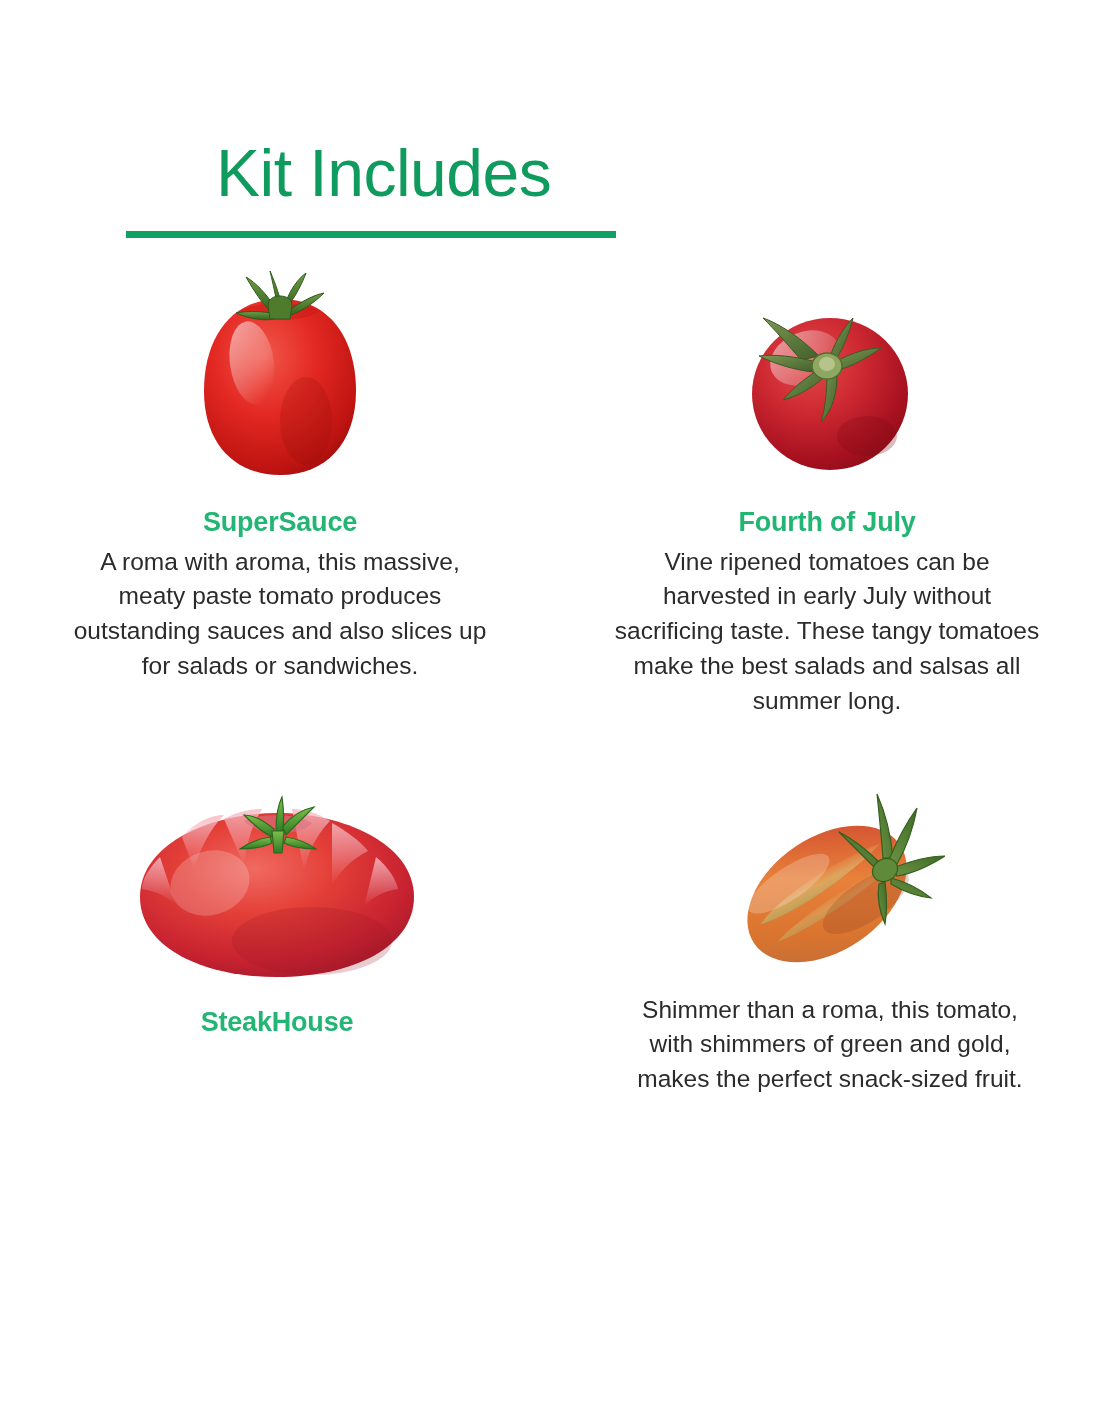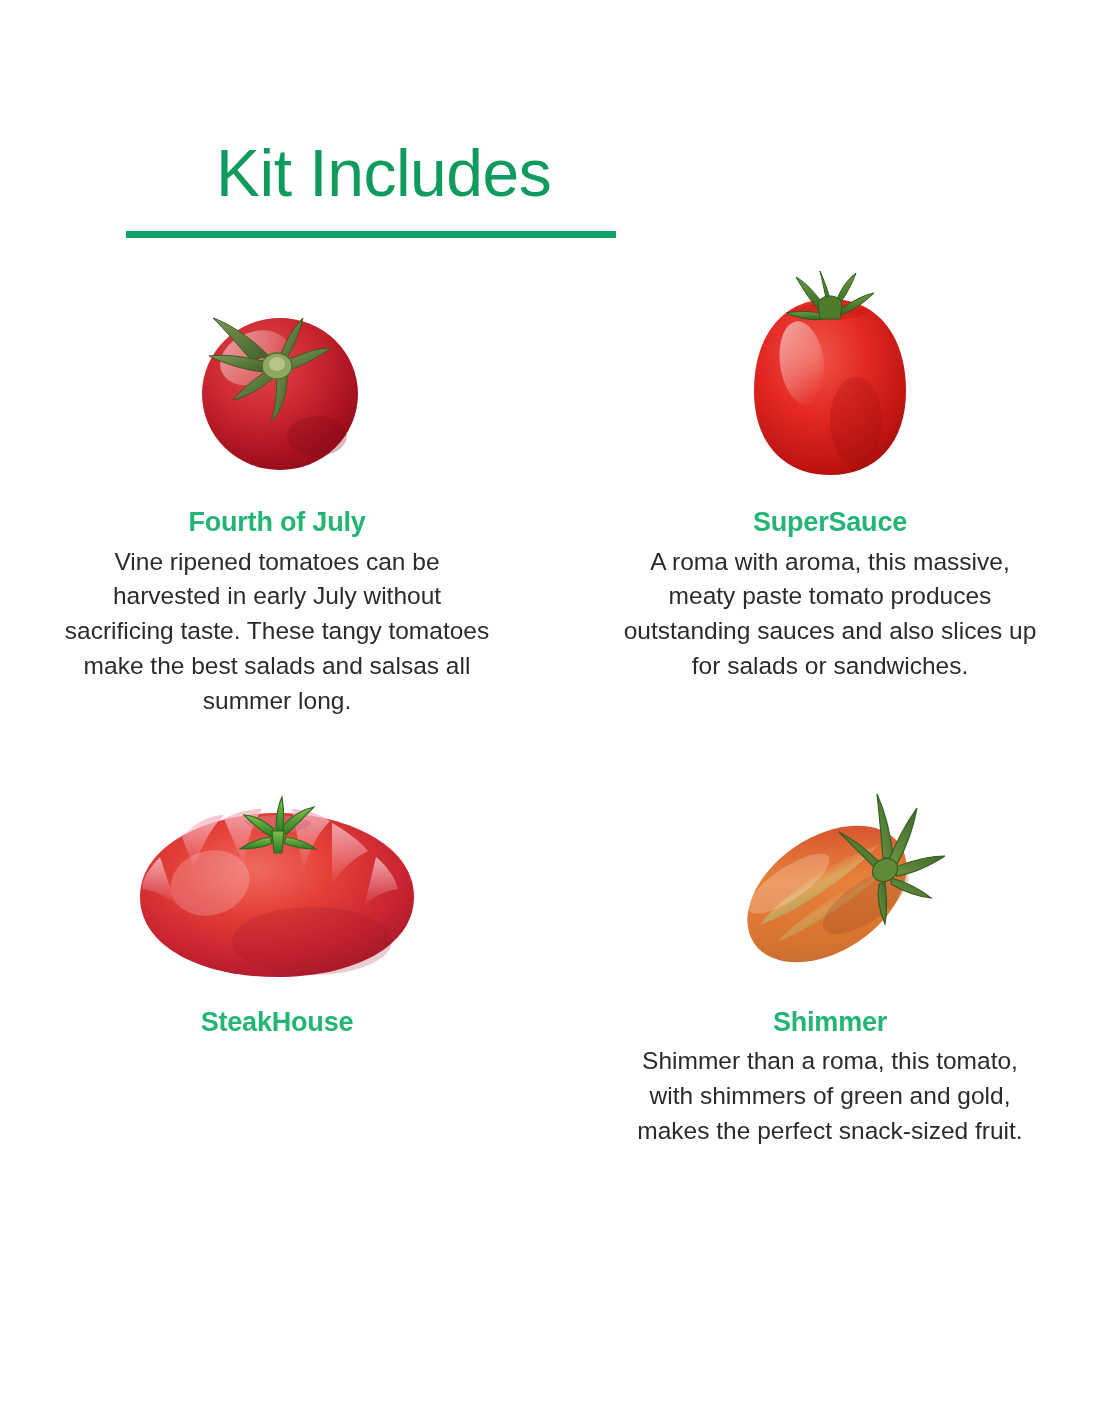--- a/index.html
+++ b/index.html
@@ -93,58 +93,20 @@
 </style>
 </head>
 <body>
 
 <div id="header">
   <div id="page-title">Kit Includes</div>
   <div id="title-rule"></div>
 </div>
 
 <div id="variety-grid">
-
-  <div class="variety-card col-left">
-    <div class="variety-art">
-      <svg width="200" height="200" viewBox="0 0 200 200" aria-hidden="true">
-        <defs>
-          <radialGradient id="fojBody" cx="38%" cy="30%" r="78%">
-            <stop offset="0%" stop-color="#E04B4A"></stop>
-            <stop offset="40%" stop-color="#CF2A33"></stop>
-            <stop offset="80%" stop-color="#A8111F"></stop>
-            <stop offset="100%" stop-color="#8A0C18"></stop>
-          </radialGradient>
-          <linearGradient id="fojShine" x1="0" y1="0" x2="1" y2="1">
-            <stop offset="0%" stop-color="#ffffff" stop-opacity="0.55"></stop>
-            <stop offset="100%" stop-color="#ffffff" stop-opacity="0"></stop>
-          </linearGradient>
-          <linearGradient id="fojLeaf" x1="0" y1="0" x2="1" y2="1">
-            <stop offset="0%" stop-color="#7C9653"></stop>
-            <stop offset="100%" stop-color="#41602A"></stop>
-          </linearGradient>
-        </defs>
-        <ellipse cx="103" cy="108" rx="78" ry="76" fill="url(#fojBody)"></ellipse>
-        <ellipse cx="78" cy="72" rx="36" ry="26" fill="url(#fojShine)" transform="rotate(-22 78 72)"></ellipse>
-        <ellipse cx="140" cy="150" rx="30" ry="20" fill="#7E0B16" opacity="0.28"></ellipse>
-        <g fill="url(#fojLeaf)" stroke="#3C5A26" stroke-width="1">
-          <path d="M92 70 C70 48 48 36 36 32 C48 44 62 60 74 74 Z"></path>
-          <path d="M90 76 C66 70 46 68 32 70 C48 78 68 84 86 86 Z"></path>
-          <path d="M94 82 C78 92 64 104 56 114 C72 110 88 100 98 90 Z"></path>
-          <path d="M100 86 C100 106 98 124 94 136 C106 124 110 106 110 90 Z"></path>
-          <path d="M108 76 C126 66 142 62 154 62 C140 72 122 82 110 84 Z"></path>
-          <path d="M104 68 C110 52 118 40 126 32 C122 48 116 62 110 72 Z"></path>
-        </g>
-        <ellipse cx="100" cy="80" rx="15" ry="13" fill="#8FA861" stroke="#51702F" stroke-width="1.5"></ellipse>
-        <ellipse cx="100" cy="78" rx="8" ry="7" fill="#B6C48C"></ellipse>
-      </svg>
-    </div>
-    <div class="variety-name">Fourth of July</div>
-    <div class="variety-desc">Vine ripened tomatoes can be harvested in early July without sacrificing taste. These tangy tomatoes make the best salads and salsas all summer long.</div>
-  </div>
 
   <div class="variety-card col-right">
     <div class="variety-art">
       <svg width="200" height="215" viewBox="0 0 200 215" aria-hidden="true">
         <defs>
           <radialGradient id="ssBody" cx="40%" cy="32%" r="76%">
             <stop offset="0%" stop-color="#F0564A"></stop>
             <stop offset="45%" stop-color="#E32822"></stop>
             <stop offset="85%" stop-color="#BE1411"></stop>
             <stop offset="100%" stop-color="#9C0E0C"></stop>
@@ -170,20 +132,58 @@
           <path d="M108 40 C122 30 134 24 144 22 C132 34 118 42 110 44 Z"></path>
           <path d="M92 42 C78 40 66 40 56 42 C70 48 84 50 94 48 Z"></path>
         </g>
         <path d="M88 34 C88 22 112 22 112 34 L110 48 L90 48 Z" fill="#4E7C2C" stroke="#2E5A1C" stroke-width="1"></path>
       </svg>
     </div>
     <div class="variety-name">SuperSauce</div>
     <div class="variety-desc">A roma with aroma, this massive, meaty paste tomato produces outstanding sauces and also slices up for salads or sandwiches.</div>
   </div>
 
+  <div class="variety-card col-left">
+    <div class="variety-art">
+      <svg width="200" height="200" viewBox="0 0 200 200" aria-hidden="true">
+        <defs>
+          <radialGradient id="fojBody" cx="38%" cy="30%" r="78%">
+            <stop offset="0%" stop-color="#E04B4A"></stop>
+            <stop offset="40%" stop-color="#CF2A33"></stop>
+            <stop offset="80%" stop-color="#A8111F"></stop>
+            <stop offset="100%" stop-color="#8A0C18"></stop>
+          </radialGradient>
+          <linearGradient id="fojShine" x1="0" y1="0" x2="1" y2="1">
+            <stop offset="0%" stop-color="#ffffff" stop-opacity="0.55"></stop>
+            <stop offset="100%" stop-color="#ffffff" stop-opacity="0"></stop>
+          </linearGradient>
+          <linearGradient id="fojLeaf" x1="0" y1="0" x2="1" y2="1">
+            <stop offset="0%" stop-color="#7C9653"></stop>
+            <stop offset="100%" stop-color="#41602A"></stop>
+          </linearGradient>
+        </defs>
+        <ellipse cx="103" cy="108" rx="78" ry="76" fill="url(#fojBody)"></ellipse>
+        <ellipse cx="78" cy="72" rx="36" ry="26" fill="url(#fojShine)" transform="rotate(-22 78 72)"></ellipse>
+        <ellipse cx="140" cy="150" rx="30" ry="20" fill="#7E0B16" opacity="0.28"></ellipse>
+        <g fill="url(#fojLeaf)" stroke="#3C5A26" stroke-width="1">
+          <path d="M92 70 C70 48 48 36 36 32 C48 44 62 60 74 74 Z"></path>
+          <path d="M90 76 C66 70 46 68 32 70 C48 78 68 84 86 86 Z"></path>
+          <path d="M94 82 C78 92 64 104 56 114 C72 110 88 100 98 90 Z"></path>
+          <path d="M100 86 C100 106 98 124 94 136 C106 124 110 106 110 90 Z"></path>
+          <path d="M108 76 C126 66 142 62 154 62 C140 72 122 82 110 84 Z"></path>
+          <path d="M104 68 C110 52 118 40 126 32 C122 48 116 62 110 72 Z"></path>
+        </g>
+        <ellipse cx="100" cy="80" rx="15" ry="13" fill="#8FA861" stroke="#51702F" stroke-width="1.5"></ellipse>
+        <ellipse cx="100" cy="78" rx="8" ry="7" fill="#B6C48C"></ellipse>
+      </svg>
+    </div>
+    <div class="variety-name">Fourth of July</div>
+    <div class="variety-desc">Vine ripened tomatoes can be harvested in early July without sacrificing taste. These tangy tomatoes make the best salads and salsas all summer long.</div>
+  </div>
+
   <div class="variety-card col-left r2">
     <div class="variety-art row2">
       <svg width="290" height="195" viewBox="0 0 290 195" aria-hidden="true">
         <defs>
           <radialGradient id="shBody" cx="42%" cy="34%" r="72%">
             <stop offset="0%" stop-color="#F06A62"></stop>
             <stop offset="38%" stop-color="#E44038"></stop>
             <stop offset="78%" stop-color="#C72230"></stop>
             <stop offset="100%" stop-color="#A51A2B"></stop>
           </radialGradient>
@@ -260,17 +260,16 @@
           <path d="M168 72 C166 48 164 26 162 8 C170 26 176 50 178 72 Z"></path>
           <path d="M174 74 C182 54 192 36 202 22 C198 44 190 64 182 78 Z"></path>
           <path d="M178 82 C198 74 216 70 230 70 C214 80 196 88 182 90 Z"></path>
           <path d="M176 92 C192 96 206 104 216 112 C200 110 186 104 176 98 Z"></path>
           <path d="M170 96 C172 112 172 126 170 138 C164 124 162 110 164 98 Z"></path>
           <path d="M164 76 C150 62 136 52 124 46 C138 60 152 74 162 84 Z"></path>
         </g>
         <ellipse cx="170" cy="84" rx="13" ry="11" fill="#5E8A3A" stroke="#33601E" stroke-width="1.2" transform="rotate(-30 170 84)"></ellipse>
       </svg>
     </div>
-    <div class="variety-name">Shimmer</div>
     <div class="variety-desc">Shimmer than a roma, this tomato, with shimmers of green and gold, makes the perfect snack-sized fruit.</div>
   </div>
 
 </div>
 
 </body></html>

